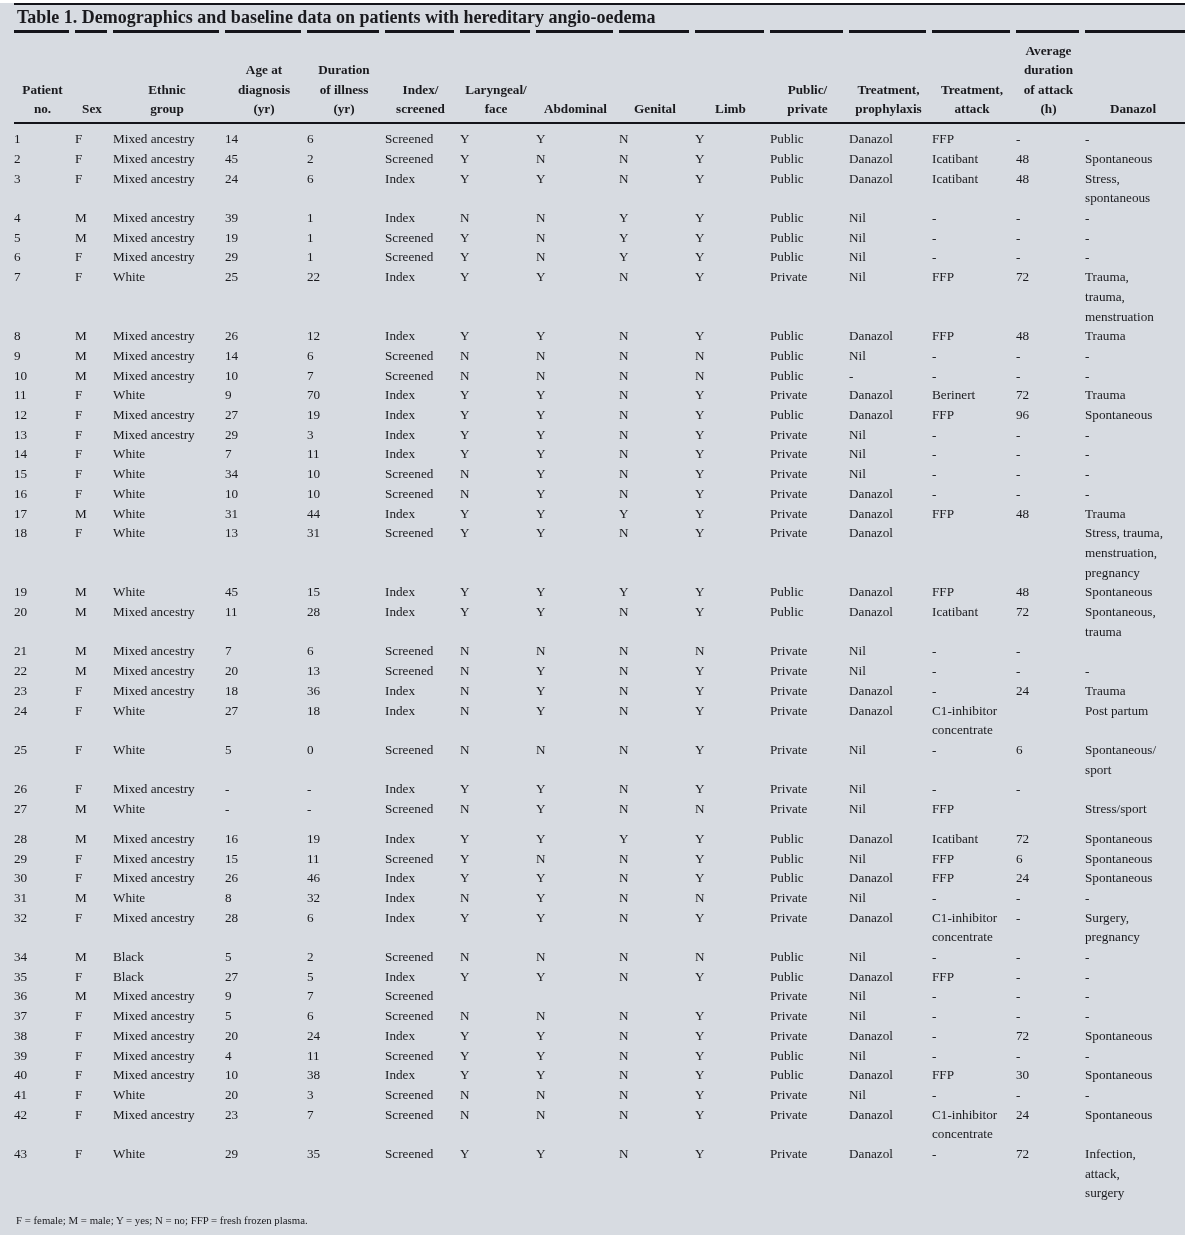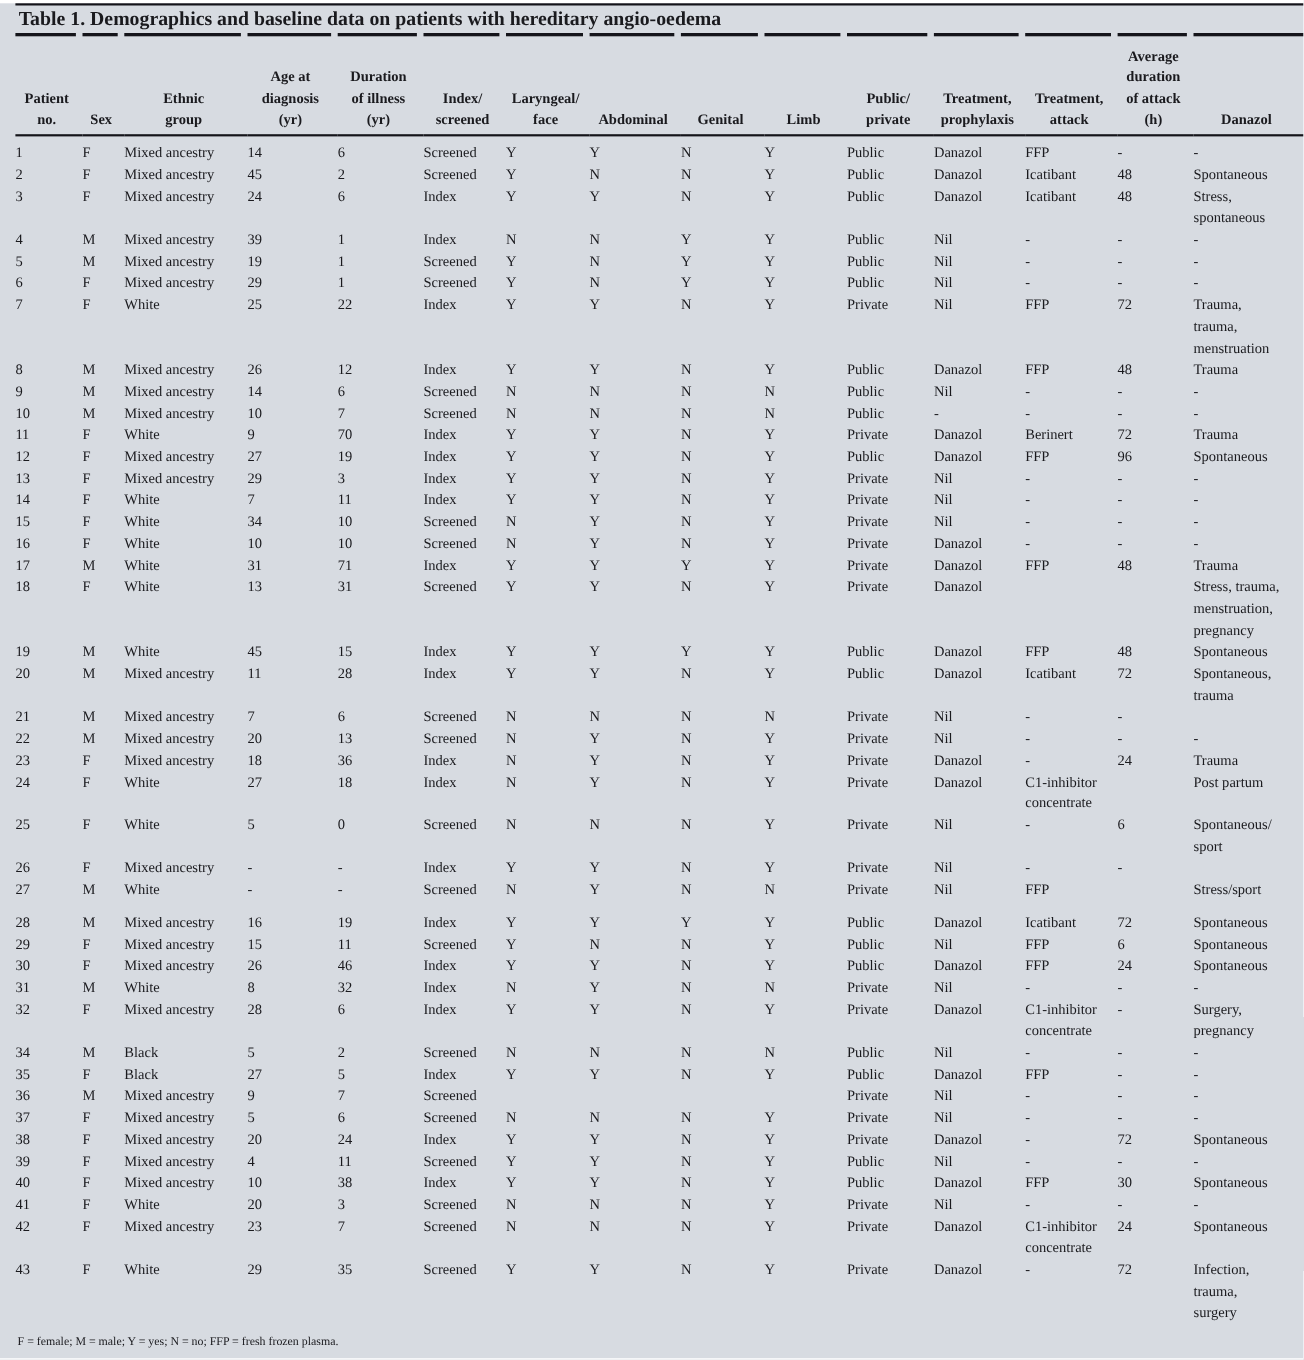--- a/index.html
+++ b/index.html
@@ -404,21 +404,21 @@
           <td>Danazol</td>
           <td>-</td>
           <td>-</td>
           <td>-</td>
         </tr>
         <tr>
           <td>17</td>
           <td>M</td>
           <td>White</td>
           <td>31</td>
-          <td>71</td>
+          <td>44</td>
           <td>Index</td>
           <td>Y</td>
           <td>Y</td>
           <td>Y</td>
           <td>Y</td>
           <td>Private</td>
           <td>Danazol</td>
           <td>FFP</td>
           <td>48</td>
           <td>Trauma</td>
@@ -848,19 +848,19 @@
           <td>Screened</td>
           <td>Y</td>
           <td>Y</td>
           <td>N</td>
           <td>Y</td>
           <td>Private</td>
           <td>Danazol</td>
           <td>-</td>
           <td>72</td>
           <td>Infection,
-trauma,
+attack,
 surgery</td>
         </tr>
       </tbody>
   </table>
   <div class="table-footnote">F = female; M = male; Y = yes; N = no; FFP = fresh frozen plasma.</div>
 </div>
 
 </body></html>

